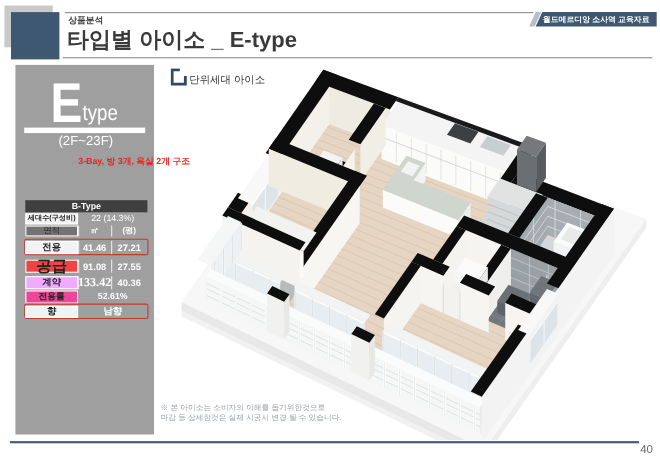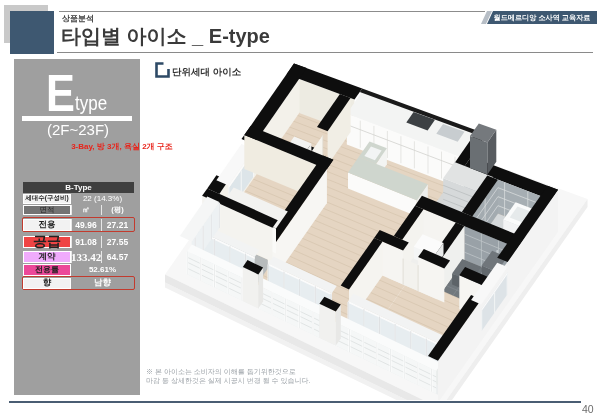--- a/index.html
+++ b/index.html
@@ -17,57 +17,57 @@
 <svg class="abs" style="left:0;top:0;" width="600" height="30">
  <polygon points="487,11 481,24 486,24 492,11" fill="#b7bec6"></polygon>
  <polygon points="493,11 597,11 597,24 487,24" fill="#3e5871"></polygon>
  <text x="542" y="20" font-size="7.2" font-weight="bold" fill="#ffffff" text-anchor="middle" textLength="97" lengthAdjust="spacingAndGlyphs">월드메르디앙 소사역 교육자료</text>
 </svg>
 
 <div class="abs" style="left:14px;top:59px;width:126px;height:336px;background:#9f9f9f;"></div>
 <div class="abs" style="left:46px;top:68px;font-size:51px;font-weight:bold;color:#ffffff;line-height:1;transform:scaleX(0.85);transform-origin:0 0;">E</div>
 <div class="abs" style="left:75px;top:93px;font-size:20px;color:#ffffff;line-height:1;transform:scaleX(0.85);transform-origin:0 0;">type</div>
 <div class="abs" style="left:22px;top:116px;width:110px;height:4.5px;background:#ffffff;"></div>
-<div class="abs" style="left:14px;top:121px;width:128px;text-align:center;font-size:15px;color:#ffffff;">(2F~23F)</div>
+<div class="abs" style="left:14px;top:121px;width:128px;text-align:center;font-size:12px;color:#ffffff;">(2F~23F)</div>
 <div class="abs" style="left:14px;top:141px;width:126px;text-align:center;font-size:8px;font-weight:bold;color:#e8231a;white-space:nowrap;padding-left:45px;">3-Bay, 방 3개, 욕실 2개 구조</div>
 
 <div class="abs" style="left:23px;top:182px;width:111px;height:11px;background:#3f3f3f;display:flex;align-items:center;justify-content:center;font-size:8px;font-weight:bold;color:#fff;">B-Type</div>
 <div class="abs" style="left:23px;top:193.5px;width:48px;height:10.5px;background:#f2f2f2;border:0.5px solid #ffffff;box-sizing:border-box;display:flex;align-items:center;justify-content:center;white-space:nowrap;font-size:6.5px;font-weight:bold;color:#222;">세대수(구성비)</div>
 <div class="abs" style="left:71px;top:193.5px;width:63px;height:10.5px;display:flex;align-items:center;justify-content:center;white-space:nowrap;font-size:8px;font-weight:normal;color:#ffffff;">22 (14.3%)</div>
 <div class="abs" style="left:23px;top:204.5px;width:48px;height:10.5px;background:#737373;border:0.5px solid #ffffff;box-sizing:border-box;display:flex;align-items:center;justify-content:center;white-space:nowrap;font-size:7.5px;font-weight:normal;color:#222;">면적</div>
 <div class="abs" style="left:71px;top:204.5px;width:30px;height:10.5px;display:flex;align-items:center;justify-content:center;white-space:nowrap;font-size:7.5px;font-weight:bold;color:#ffffff;">㎡</div>
 <div class="abs" style="left:101px;top:204.5px;width:33px;height:10.5px;display:flex;align-items:center;justify-content:center;white-space:nowrap;font-size:7.5px;font-weight:bold;color:#ffffff;">(평)</div>
 <div class="abs" style="left:22px;top:217px;width:113px;height:15px;border:1.6px solid #c23b2e;border-radius:2px;box-sizing:border-box;"></div>
 <div class="abs" style="left:23px;top:218.5px;width:48px;height:12px;background:#f2f2f2;border:0.5px solid #ffffff;box-sizing:border-box;display:flex;align-items:center;justify-content:center;white-space:nowrap;font-size:8.5px;font-weight:bold;color:#222;">전용</div>
-<div class="abs" style="left:71px;top:218.5px;width:30px;height:12px;display:flex;align-items:center;justify-content:center;white-space:nowrap;font-size:8.5px;font-weight:bold;color:#ffffff;">49.96</div>
+<div class="abs" style="left:71px;top:218.5px;width:30px;height:12px;display:flex;align-items:center;justify-content:center;white-space:nowrap;font-size:8.5px;font-weight:bold;color:#ffffff;">41.46</div>
 <div class="abs" style="left:101px;top:218.5px;width:33px;height:12px;display:flex;align-items:center;justify-content:center;white-space:nowrap;font-size:8.5px;font-weight:bold;color:#ffffff;">27.21</div>
 <div class="abs" style="left:23px;top:235.5px;width:48px;height:12px;background:#ef4444;border:0.5px solid #ffffff;box-sizing:border-box;display:flex;align-items:center;justify-content:center;white-space:nowrap;font-size:14px;font-weight:bold;color:#222;">공급</div>
 <div class="abs" style="left:71px;top:235.5px;width:30px;height:12px;display:flex;align-items:center;justify-content:center;white-space:nowrap;font-size:8.5px;font-weight:bold;color:#ffffff;">91.08</div>
 <div class="abs" style="left:101px;top:235.5px;width:33px;height:12px;display:flex;align-items:center;justify-content:center;white-space:nowrap;font-size:8.5px;font-weight:bold;color:#ffffff;">27.55</div>
 <div class="abs" style="left:23px;top:251px;width:48px;height:12px;background:#f0abfc;border:0.5px solid #ffffff;box-sizing:border-box;display:flex;align-items:center;justify-content:center;white-space:nowrap;font-size:8.5px;font-weight:bold;color:#222;">계약</div>
 <div class="abs" style="left:71px;top:251px;width:30px;height:12px;display:flex;align-items:center;justify-content:center;white-space:nowrap;font-size:11px;font-weight:bold;color:#ffffff;font-family:Liberation Serif, serif;">133.42</div>
-<div class="abs" style="left:101px;top:251px;width:33px;height:12px;display:flex;align-items:center;justify-content:center;white-space:nowrap;font-size:8.5px;font-weight:bold;color:#ffffff;">64.57</div>
+<div class="abs" style="left:101px;top:251px;width:33px;height:12px;display:flex;align-items:center;justify-content:center;white-space:nowrap;font-size:8.5px;font-weight:bold;color:#ffffff;">40.36</div>
 <div class="abs" style="left:23px;top:264px;width:48px;height:11.5px;background:#ec4899;border:0.5px solid #ffffff;box-sizing:border-box;display:flex;align-items:center;justify-content:center;white-space:nowrap;font-size:8px;font-weight:bold;color:#222;">전용률</div>
 <div class="abs" style="left:71px;top:264px;width:63px;height:11.5px;display:flex;align-items:center;justify-content:center;white-space:nowrap;font-size:8px;font-weight:bold;color:#ffffff;">52.61%</div>
 <div class="abs" style="left:22px;top:276px;width:113px;height:14px;border:1.6px solid #c23b2e;border-radius:2px;box-sizing:border-box;"></div>
 <div class="abs" style="left:23px;top:277.5px;width:48px;height:11px;background:#f2f2f2;border:0.5px solid #ffffff;box-sizing:border-box;display:flex;align-items:center;justify-content:center;white-space:nowrap;font-size:8.5px;font-weight:bold;color:#222;">향</div>
 <div class="abs" style="left:71px;top:277.5px;width:63px;height:11px;display:flex;align-items:center;justify-content:center;white-space:nowrap;font-size:8.5px;font-weight:bold;color:#ffffff;">남향</div>
 <div class="abs" style="left:70.5px;top:204.5px;width:1px;height:10.5px;background:rgba(255,255,255,0.75);"></div>
 <div class="abs" style="left:100.5px;top:204.5px;width:1px;height:10.5px;background:rgba(255,255,255,0.75);"></div>
 <div class="abs" style="left:70.5px;top:218.5px;width:1px;height:12px;background:rgba(255,255,255,0.75);"></div>
 <div class="abs" style="left:100.5px;top:218.5px;width:1px;height:12px;background:rgba(255,255,255,0.75);"></div>
 <div class="abs" style="left:70.5px;top:235.5px;width:1px;height:12px;background:rgba(255,255,255,0.75);"></div>
 <div class="abs" style="left:100.5px;top:235.5px;width:1px;height:12px;background:rgba(255,255,255,0.75);"></div>
 <div class="abs" style="left:70.5px;top:251px;width:1px;height:12px;background:rgba(255,255,255,0.75);"></div>
 <div class="abs" style="left:100.5px;top:251px;width:1px;height:12px;background:rgba(255,255,255,0.75);"></div>
 
 <svg class="abs" style="left:155px;top:62px;" width="20" height="20">
  <path d="M 8.5 1.5 L 1.5 1.5 L 1.5 14.5 L 13.5 14.5 L 13.5 7" fill="none" stroke="#2e4a66" stroke-width="2.6"></path>
 </svg>
-<div class="abs" style="left:172px;top:66px;font-size:9.5px;font-weight:bold;color:#333;">단위세대 아이소</div>
+<div class="abs" style="left:172px;top:66px;font-size:9.5px;font-weight:normal;color:#333;">단위세대 아이소</div>
 
 <svg class="abs" style="left:150px;top:55px;" width="450" height="345" viewBox="150 55 450 345">
 <polygon points="292.0,91.6 587.5,199.0 440.5,408.4 165.0,274.5" fill="#f7f7f7"></polygon>
     <polygon points="165.0,282.5 440.5,416.4 440.5,421.4 165.0,287.5" fill="#f1f1f1"></polygon>
     <polygon points="165.0,274.5 440.5,408.4 440.5,416.4 165.0,282.5" fill="#e8e8e8"></polygon>
     <polygon points="587.5,199.0 440.5,408.4 440.5,416.4 587.5,207.0" fill="#eeeeee"></polygon>
     <polygon points="298.8,111.7 479.3,179.0 361.0,348.1 190.8,267.1" fill="#e5d5c2"></polygon>
     <polygon points="469.2,193.4 556.1,226.6 443.3,387.3 361.0,348.1" fill="#e5d5c2"></polygon>
     <line x1="296.5" y1="115.0" x2="476.8" y2="182.6" stroke="rgba(150,120,85,0.22)" stroke-width="0.6"></line>
     <line x1="292.5" y1="120.8" x2="472.4" y2="188.9" stroke="rgba(150,120,85,0.22)" stroke-width="0.6"></line>

